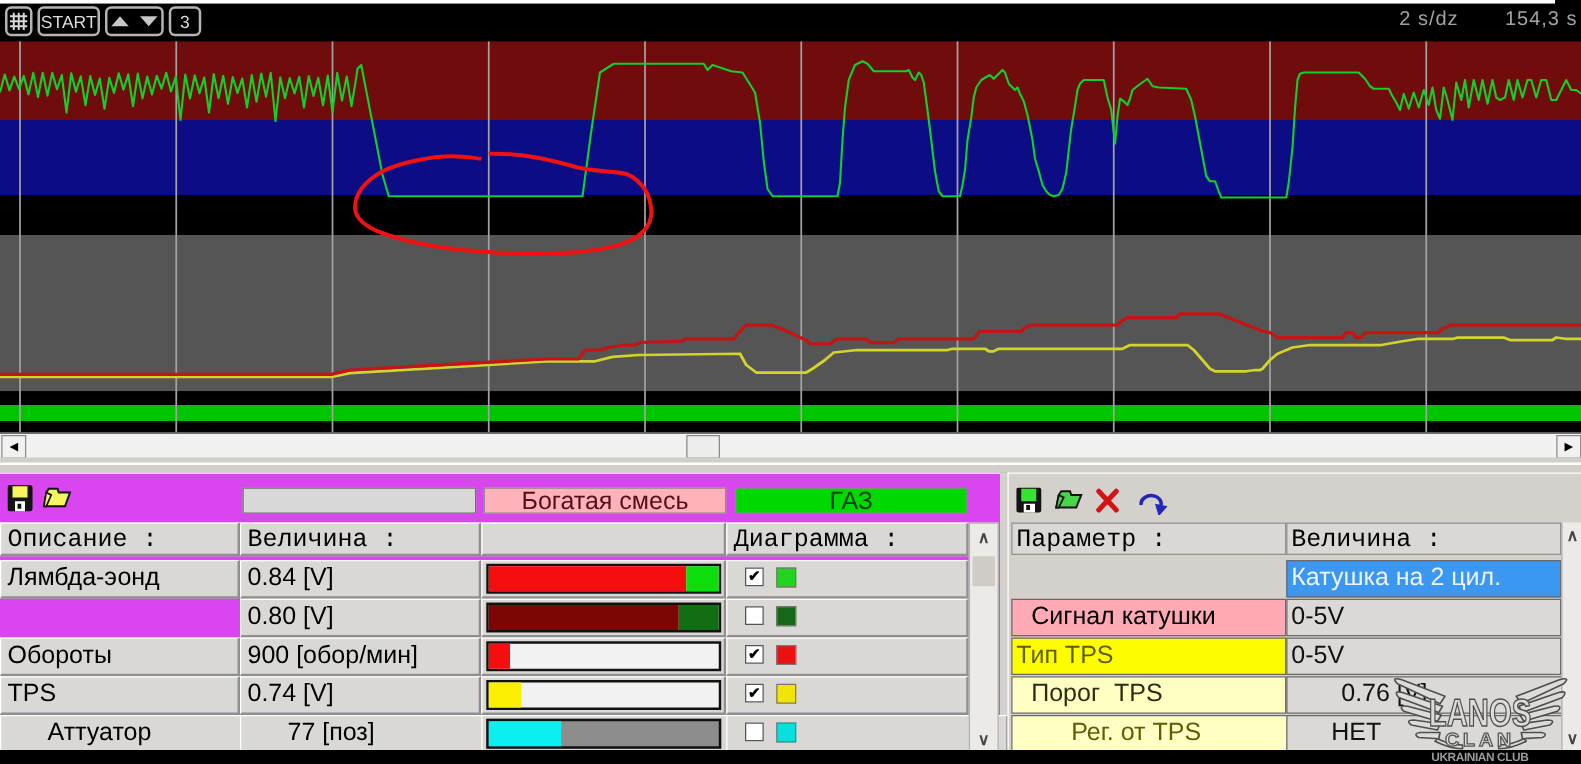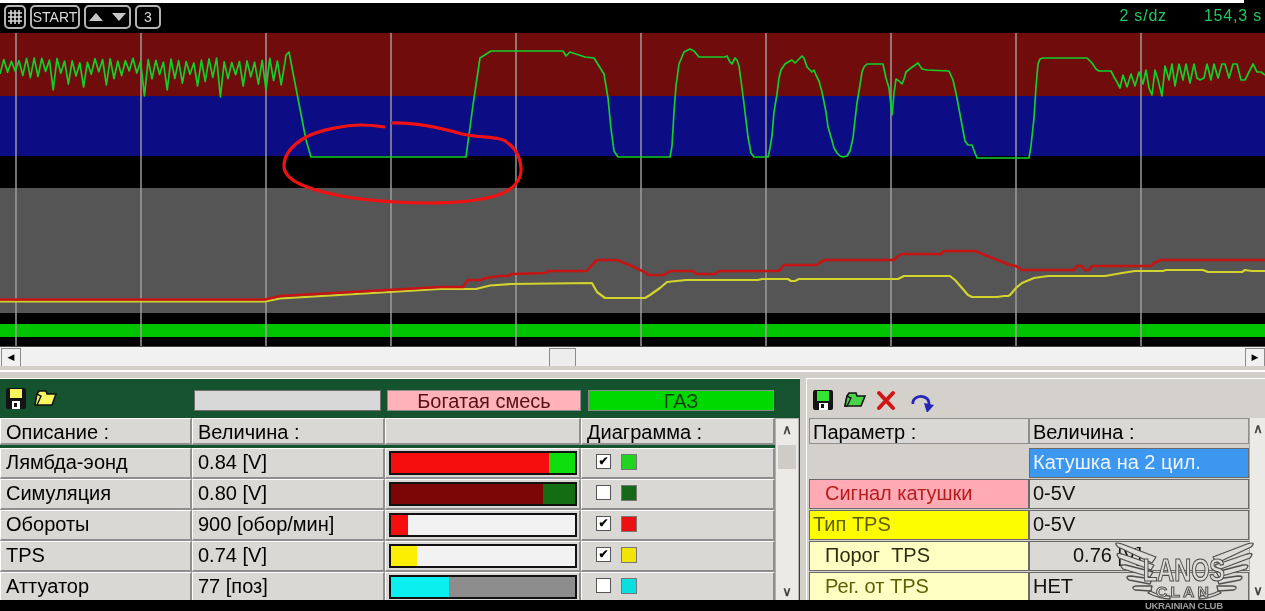--- a/index.html
+++ b/index.html
@@ -3,51 +3,51 @@
 <style>
 html,body{margin:0;padding:0;}
 body{width:1265px;height:611px;position:relative;overflow:hidden;background:#000;
  font-family:"Liberation Sans",sans-serif;}
 .abs{position:absolute;}
 
 #topwhite{left:0;top:0;width:1244px;height:3px;background:#fff;}
 #topbar{left:0;top:3px;width:1265px;height:33px;background:#000;}
 .tbtn{position:absolute;top:2px;height:20px;border:2px solid #b4b4b4;border-radius:5px;
  color:#dcdcdc;font-size:14px;text-align:center;line-height:20px;}
-#toptexts{position:absolute;top:4px;right:3px;color:#22c55e;font-size:16px;letter-spacing:0.8px;}
+#toptexts{position:absolute;top:4px;right:3px;color:#a3a3a3;font-size:16px;letter-spacing:0.8px;}
 
 #chart{left:0;top:33px;width:1265px;height:313px;background:#000;}
 
 #hscroll{left:0;top:346px;width:1265px;height:20px;background:#f1f1f1;border-top:1px solid #444;}
 .sbtn{position:absolute;top:1px;width:18px;height:17px;background:#f1f1f1;border:1px solid #8a8a8a;
  font-size:9px;color:#000;text-align:center;line-height:17px;}
 #hthumb{position:absolute;left:549px;top:1px;width:25px;height:17px;background:#ededed;border:1px solid #8a8a8a;}
 #divider{left:0;top:366px;width:1265px;height:12px;background:#d2cfca;border-bottom:1px solid #9a9a9a;}
 #divline{left:0;top:370px;width:1265px;height:2px;background:#fcfcfc;}
 
 #bottom{left:0;top:378px;width:1265px;height:222px;background:#d4d1cc;}
 #blackstrip{left:0;top:600px;width:1265px;height:11px;background:#000;}
 
-#lpanel{left:0;top:0;width:800px;height:222px;background:#14532d;border-top:1px solid #fff;}
+#lpanel{left:0;top:0;width:800px;height:222px;background:#d946ef;border-top:1px solid #fff;}
 #lfield{left:194px;top:11px;width:185px;height:19px;background:#d8d8d8;border:1px solid #6f6f6f;}
 #lpink{left:387px;top:11px;width:192px;height:19px;background:#ffb2ba;border:1px solid #8a8a8a;
  color:#541016;font-size:20px;text-align:center;line-height:20px;}
 #lgreen{left:588px;top:11px;width:184px;height:19px;background:#00d900;border:1px solid #8a8a8a;
  color:#0b3d0b;font-size:20px;text-align:center;line-height:20px;}
 .cell{position:absolute;background:#d9d8d5;border-right:2px solid #8f8f8f;border-bottom:2px solid #8f8f8f;
  border-top:1px solid #fff;border-left:1px solid #fff;
  font-size:20px;color:#000;white-space:nowrap;overflow:hidden;}
 .cell span{position:relative;top:2px;left:5px;}
 
-.r0{top:39px;height:24px;}  
+.r0{top:39px;height:24px;font-family:Liberation Mono, monospace;}  
 .r1{top:69px;height:28px;}
 .r2{top:100px;height:28px;}
 .r3{top:131px;height:28px;}
 .r4{top:162px;height:28px;}
-.r5{top:193px;height:28px;}
+.r5{top:193px;height:28px;padding-left:32px;}
 .c1{left:0;width:189px;}
 .c2{left:192px;width:190px;}
 .c3{left:385px;width:193px;}
 .c4{left:581px;width:191px;}
 
 .barbox{position:absolute;left:3px;top:2px;height:20px;width:184px;border:2px solid #111;background:#f2f2f2;}
 .seg{position:absolute;top:0;height:20px;}
 
 .ck{position:absolute;left:14px;top:5px;width:13px;height:13px;background:#fff;border:1px solid #555;
  font-size:12px;line-height:13px;text-align:center;color:#000;font-weight:bold;}
@@ -135,21 +135,20 @@
   <div class="abs" id="lfield"></div>
   <div class="abs" id="lpink">Богатая смесь</div>
   <div class="abs" id="lgreen">ГАЗ</div>
 
   <div class="cell r0 c1"><span>Описание :</span></div>
   <div class="cell r0 c2"><span>Величина :</span></div>
   <div class="cell r0 c3"></div>
   <div class="cell r0 c4"><span>Диаграмма :</span></div>
 
   <div class="cell r1 c1"><span>Лямбда-эонд</span></div>
-  <div class="cell r2 c1"><span>Симуляция</span></div>
   <div class="cell r3 c1"><span>Обороты</span></div>
   <div class="cell r4 c1"><span>TPS</span></div>
   <div class="cell r5 c1"><span>Аттуатор</span></div>
 
   <div class="cell r1 c2"><span>0.84 [V]</span></div>
   <div class="cell r2 c2"><span>0.80 [V]</span></div>
   <div class="cell r3 c2"><span>900 [обор/мин]</span></div>
   <div class="cell r4 c2"><span>0.74 [V]</span></div>
   <div class="cell r5 c2"><span>77 [поз]</span></div>
 
@@ -223,21 +222,21 @@
     <path d="M66 3 L80 18 M80 3 L66 18" stroke="#d21414" stroke-width="4" stroke-linecap="round"></path>
 
     <path d="M100 14 a8 6.5 0 1 1 13 4" fill="none" stroke="#2525b8" stroke-width="2.8"></path>
     <path d="M111 13 L121 15 L114 23 Z" fill="#2525b8"></path>
   </svg>
 
   <div class="pcell r0 pc1" style="background:#d9d8d5;border:1px solid #8f8f8f;"><span>Параметр :</span></div>
   <div class="pcell r0 pc2" style="background:#d9d8d5;border:1px solid #8f8f8f;"><span>Величина :</span></div>
 
   <div class="pcell r1 pc2" style="background:#3b97ef;color:#eef4fb;"><span>Катушка на 2 цил.</span></div>
-  <div class="pcell r2 pc1" style="background:#ffaab4;color:#b91c1c;"><span style="left:15px;">Сигнал катушки</span></div>
+  <div class="pcell r2 pc1" style="background:#ffaab4;color:#000000;"><span style="left:15px;">Сигнал катушки</span></div>
   <div class="pcell r2 pc2" style="background:#dad9d6;color:#111;"><span>0-5V</span></div>
   <div class="pcell r3 pc1" style="background:#fdfd00;color:#5e5e07;"><span>Тип TPS</span></div>
   <div class="pcell r3 pc2" style="background:#dad9d6;color:#111;"><span>0-5V</span></div>
   <div class="pcell r4 pc1" style="background:#ffffc4;color:#2c2c10;"><span style="left:15px;">Порог&nbsp; TPS</span></div>
   <div class="pcell r4 pc2" style="background:#dad9d6;color:#111;padding-left:40px;"><span>0.76 [V]</span></div>
   <div class="pcell r5 pc1" style="background:#ffffc4;color:#5e5e07;"><span style="left:15px;">Рег. от TPS</span></div>
   <div class="pcell r5 pc2" style="background:#dad9d6;color:#111;"><span>НЕТ</span></div>
   <div class="abs" id="rscroll">
     <div class="chev" style="top:3px;width:16px;">∧</div>
     <div class="chev" style="bottom:3px;width:16px;">∨</div>

